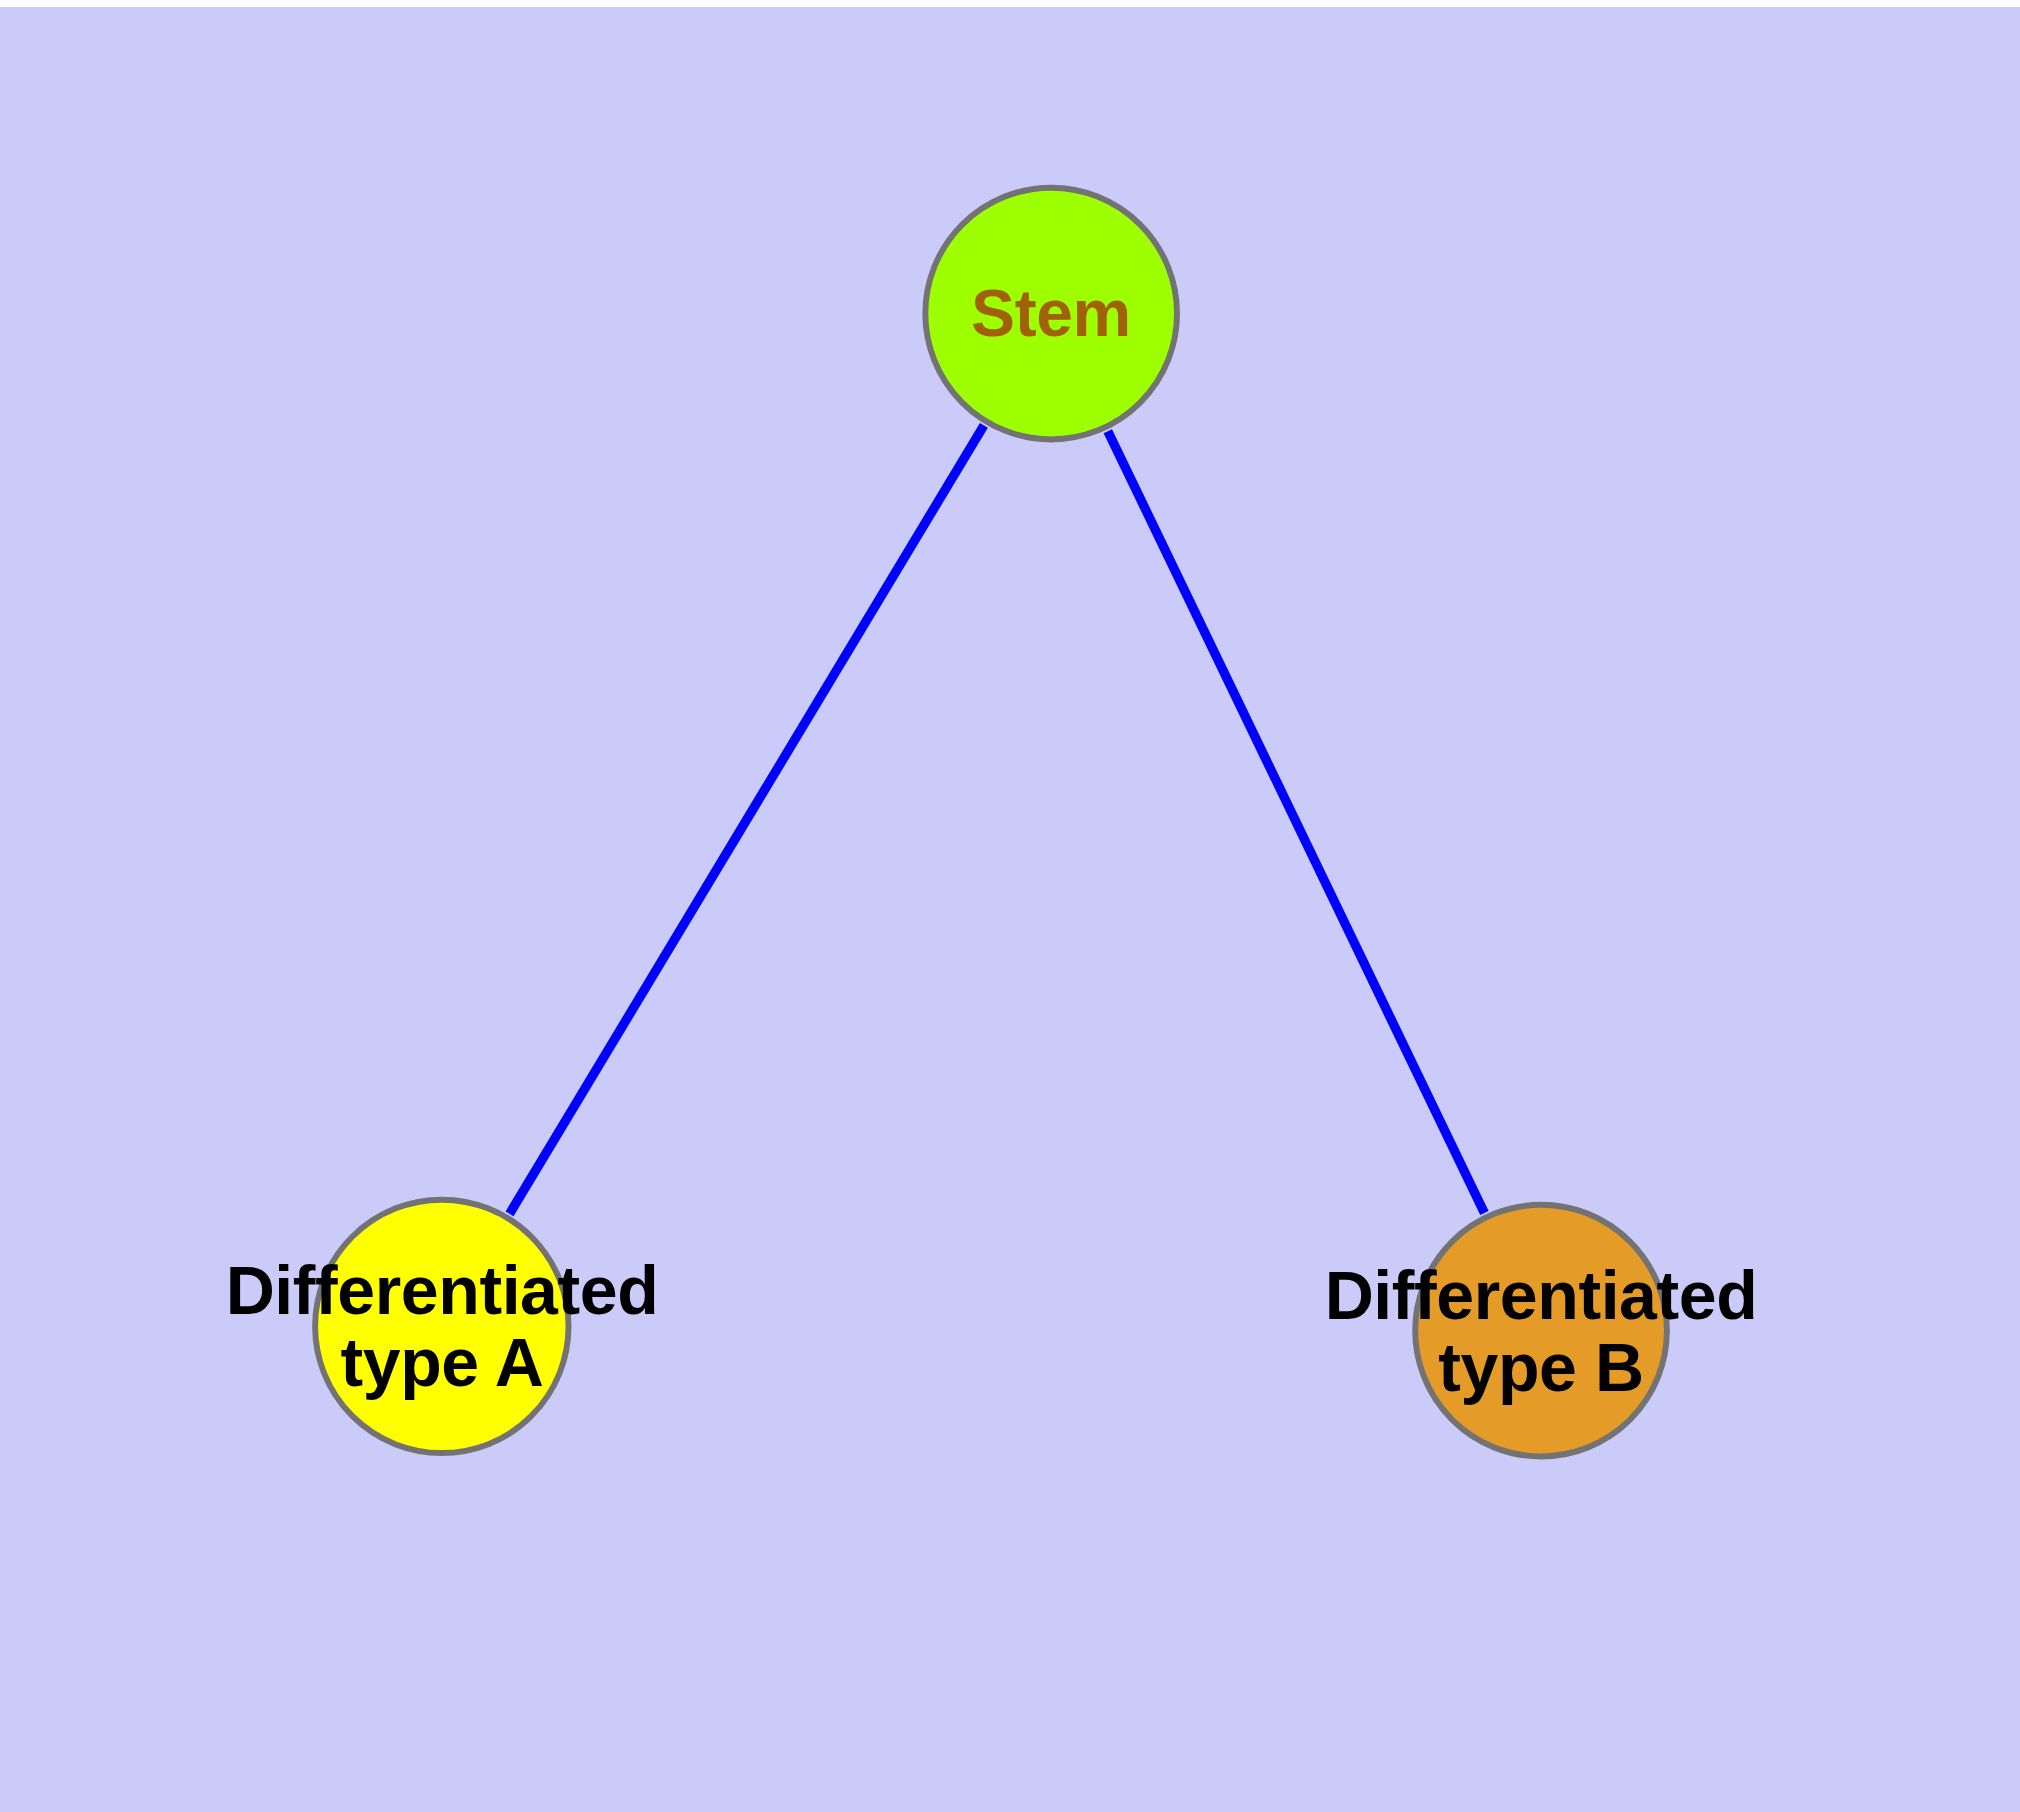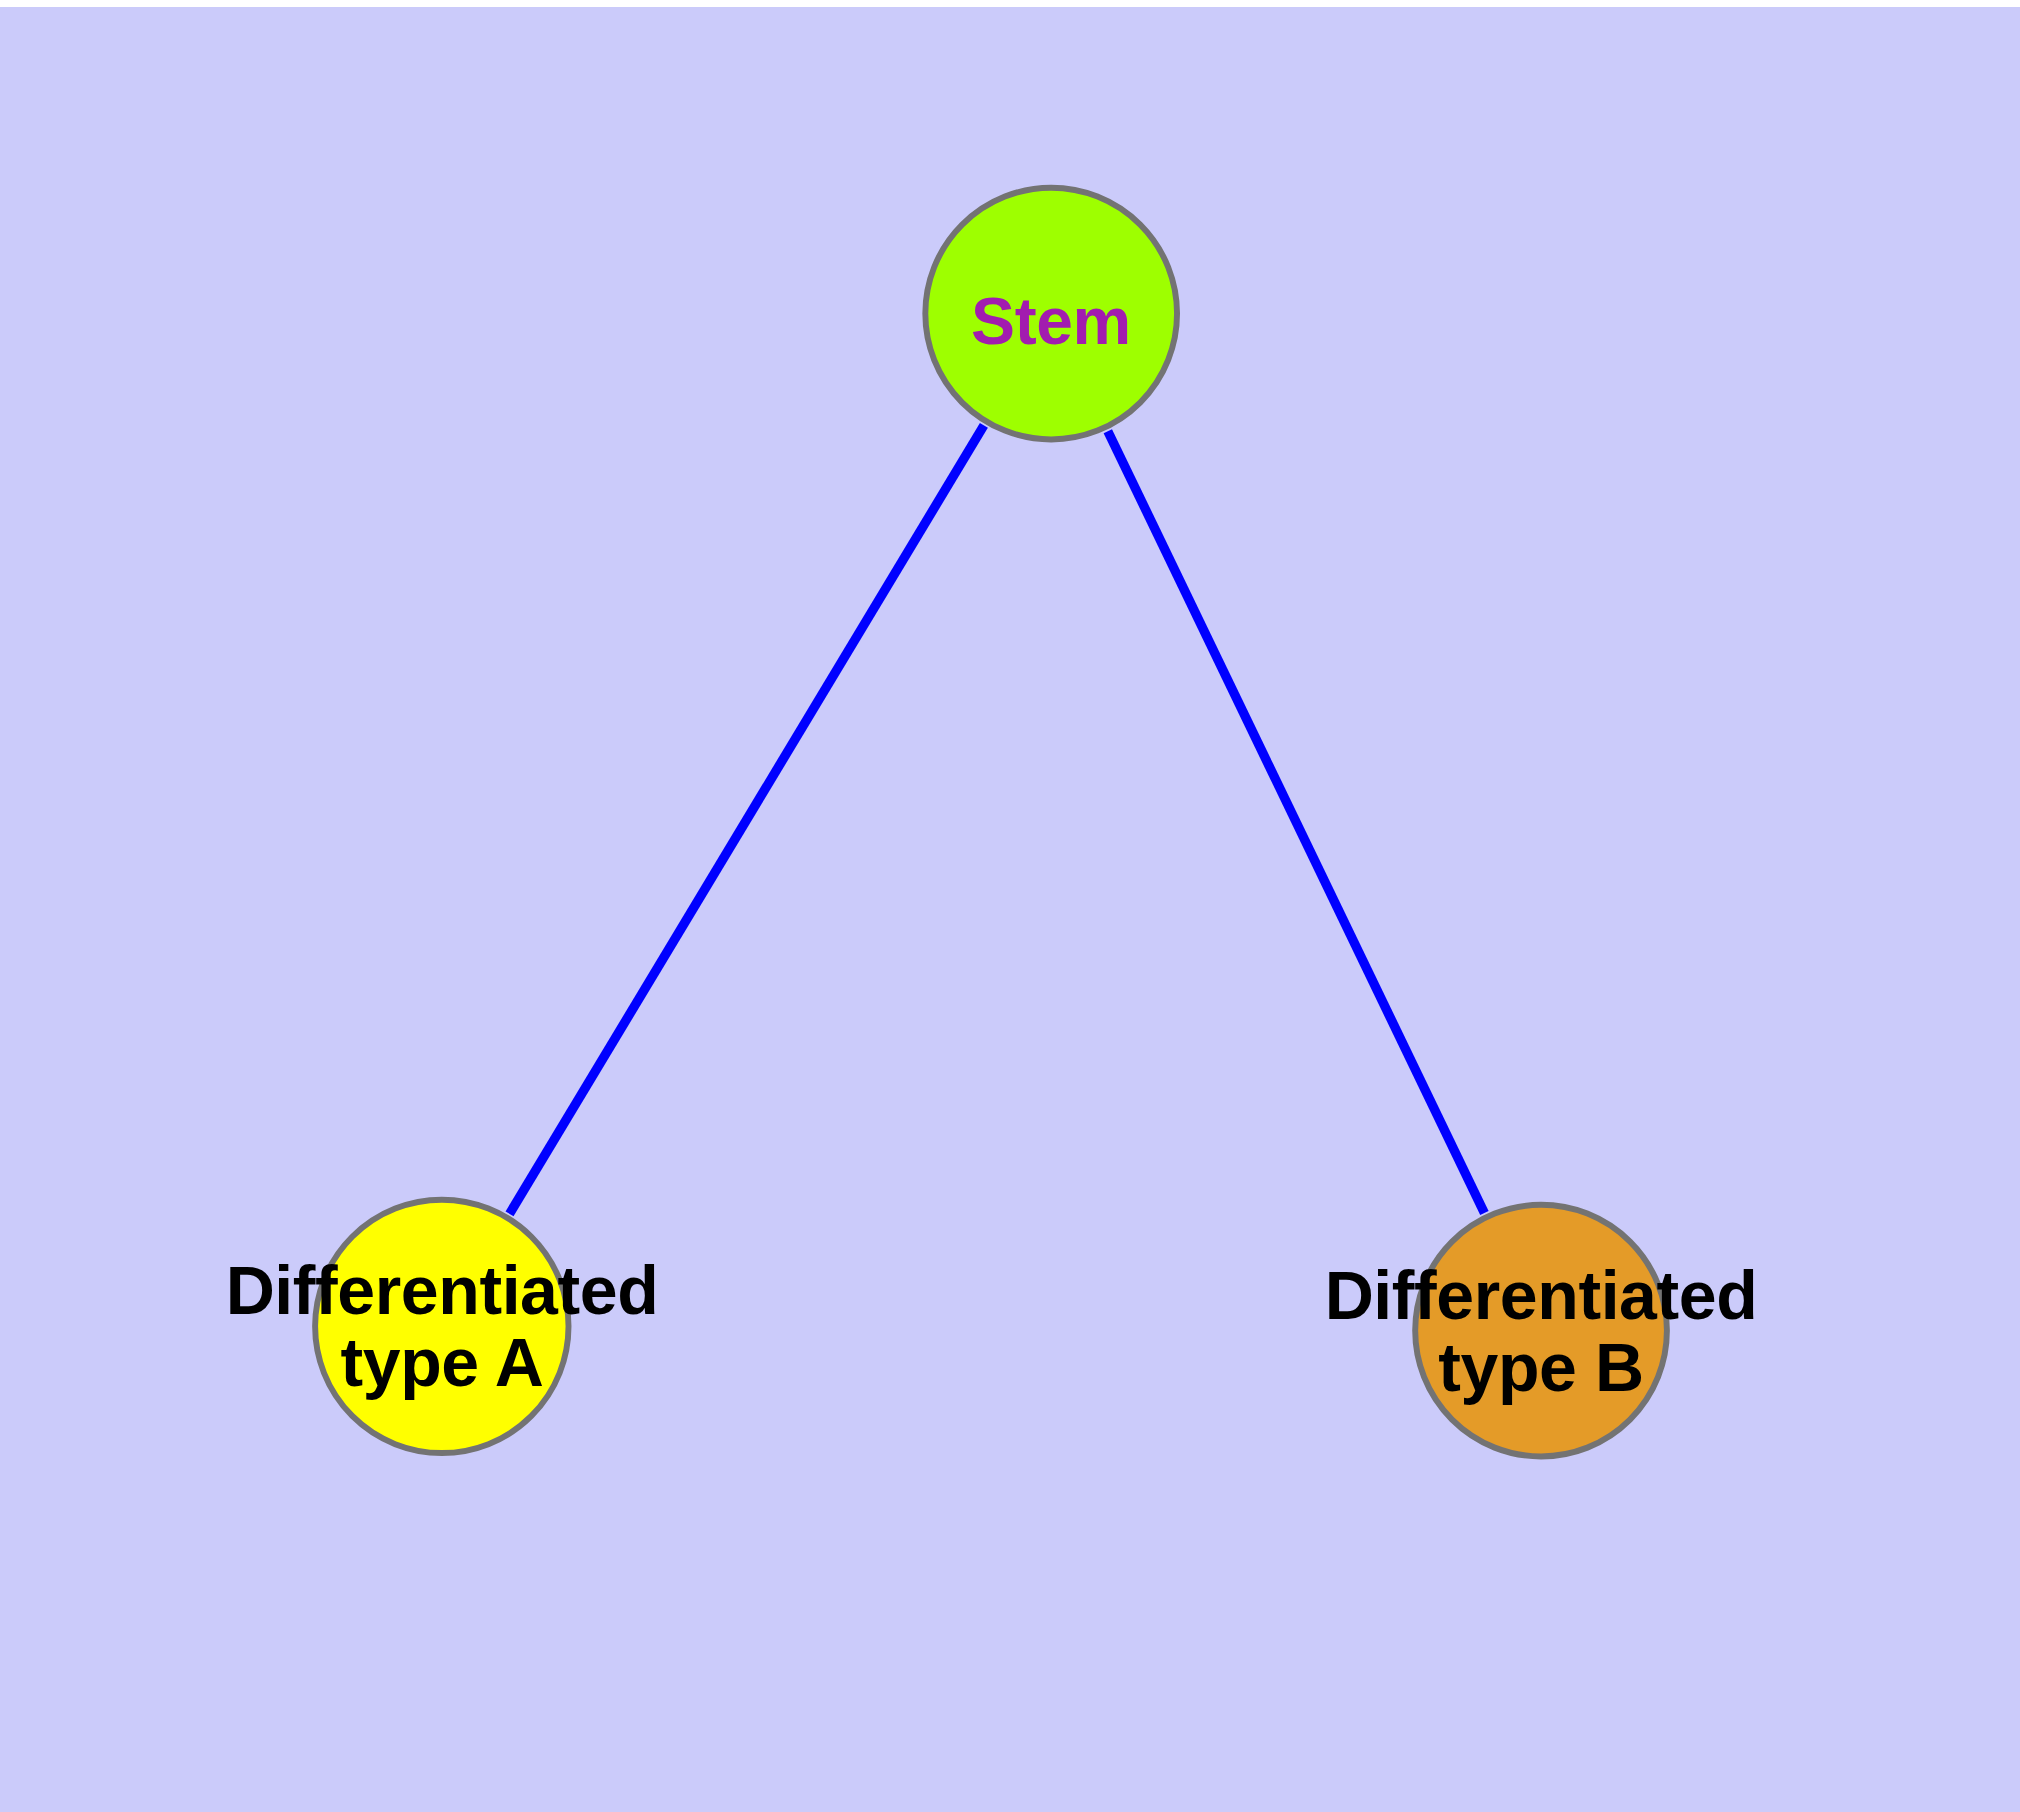--- a/index.html
+++ b/index.html
@@ -61,21 +61,21 @@
         <line x1="1306.8284625191984" y1="508.74421284262667" x2="1751.1715374808016" y2="1431.2557871573733" stroke="#0000ff" stroke-width="11" stroke-linecap="butt"></line>
       </g>
     <g id="node-layer">
         <circle cx="1240" cy="370" r="148.5" fill="#9eff00" stroke="#737373" stroke-width="7"></circle>
         <circle cx="521" cy="1565" r="149.5" fill="#ffff00" stroke="#737373" stroke-width="7"></circle>
         <circle cx="1818" cy="1570" r="148.5" fill="#e49b28" stroke="#737373" stroke-width="7"></circle>
       </g>
   </svg>
 
   <div id="label-layer">
-      <div class="node-label" style="left: 1051px; top: 322px; font-size: 66px; color: #a21caf;">Stem</div>
+      <div class="node-label" style="left: 1051px; top: 314px; font-size: 66px; color: #a16207;">Stem</div>
       <div class="node-label" style="left: 442px; top: 1326px; font-size: 68px; color: rgb(0, 0, 0);">Differentiated
 type A</div>
       <div class="node-label" style="left: 1541px; top: 1331px; font-size: 68px; color: rgb(0, 0, 0);">Differentiated
 type B</div>
     </div>
 
 </div>
 
 
 </body></html>

